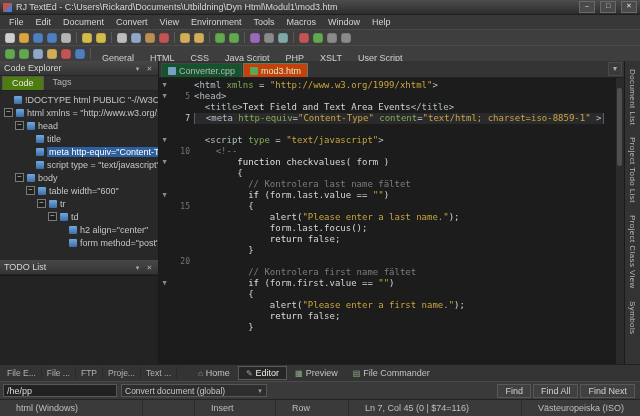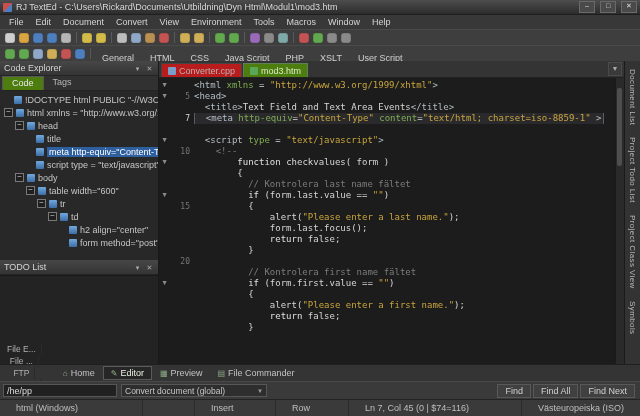--- a/index.html
+++ b/index.html
@@ -39,22 +39,22 @@
   .expand-spacer{width:10px;flex:none;}
   .tree-icon{width:8px;height:8px;background:linear-gradient(#71a9dd,#3c6ea6);border-radius:1px;margin-right:3px;flex:none;}
   .tree-label{overflow:hidden;}
   .tree-row.selected .tree-label{background:#2e5f9e;color:#fff;padding:0 2px;}
   .todo-body{height:88px;flex:none;background:#232323;border-top:1px solid #191919;}
   
   .editor-col{flex:1;min-width:0;display:flex;flex-direction:column;background:#1c1c1c;}
   .doc-tabbar{height:16px;flex:none;background:#343434;display:flex;align-items:flex-end;padding:0 2px;
               border-bottom:1px solid #222;}
   .doc-tab{display:flex;align-items:center;gap:3px;height:13px;padding:0 6px;margin-right:1px;
-           color:#b5b5b5;background:#b91c1c;border:1px solid #454545;border-bottom:none;}
-  .doc-tab.active{background:#4d7c0f;color:#d9ecc5;border-color:#5f7f5a;text-align:center;}
+           color:#b5b5b5;background:#14532d;border:1px solid #454545;border-bottom:none;}
+  .doc-tab.active{background:#c2410c;color:#d9ecc5;border-color:#5f7f5a;text-align:center;}
   .doc-icon{width:8px;height:8px;border-radius:1px;flex:none;}
   .tab-dd{margin-left:auto;width:12px;height:12px;color:#aaa;font-size:7px;line-height:12px;text-align:center;
           border:1px solid #4a4a4a;background:#3a3a3a;margin-bottom:1px;}
   .code-wrap{flex:1;min-height:0;position:relative;overflow:hidden;padding-top:2px;}
   .line{display:flex;height:11px;line-height:11px;font-family:"DejaVu Sans Mono",monospace;font-size:9px;}
   .fold-col{width:11px;flex:none;text-align:center;color:#8d8d8d;font-size:7px;line-height:11px;}
   .num-col{width:20px;flex:none;text-align:right;padding-right:4px;color:#757575;font-size:8px;}
   .num-col.cur{color:#d6d6d6;}
   .text-col{white-space:pre;overflow:hidden;flex:1;}
   .curbox{display:inline-block;border:1px solid #5c5c5c;background:#2a2a2d;margin:-1px 0;padding-right:2px;}
@@ -401,21 +401,21 @@
     <div class="right-rail" id="rail">
         <span class="rail-tab">Document List</span>
         <span class="rail-tab">Project Todo List</span>
         <span class="rail-tab">Project Class View</span>
         <span class="rail-tab">Symbols</span>
       </div>
 
   </div>
 
   <div class="bottom-tabs">
-    <span id="minitabs" style="display:flex;align-items:center;flex-direction:column;">
+    <span id="minitabs" style="display:flex;align-items:center;">
         <span class="mini-tab">File E...</span>
         <span class="mini-tab">File ...</span>
         <span class="mini-tab">FTP</span>
         <span class="mini-tab">Proje...</span>
         <span class="mini-tab">Text ...</span>
       </span>
     <span class="view-tabs" id="viewtabs">
         <span class="view-tab">
           <span class="vt-glyph">⌂</span>
           <span>Home</span>

